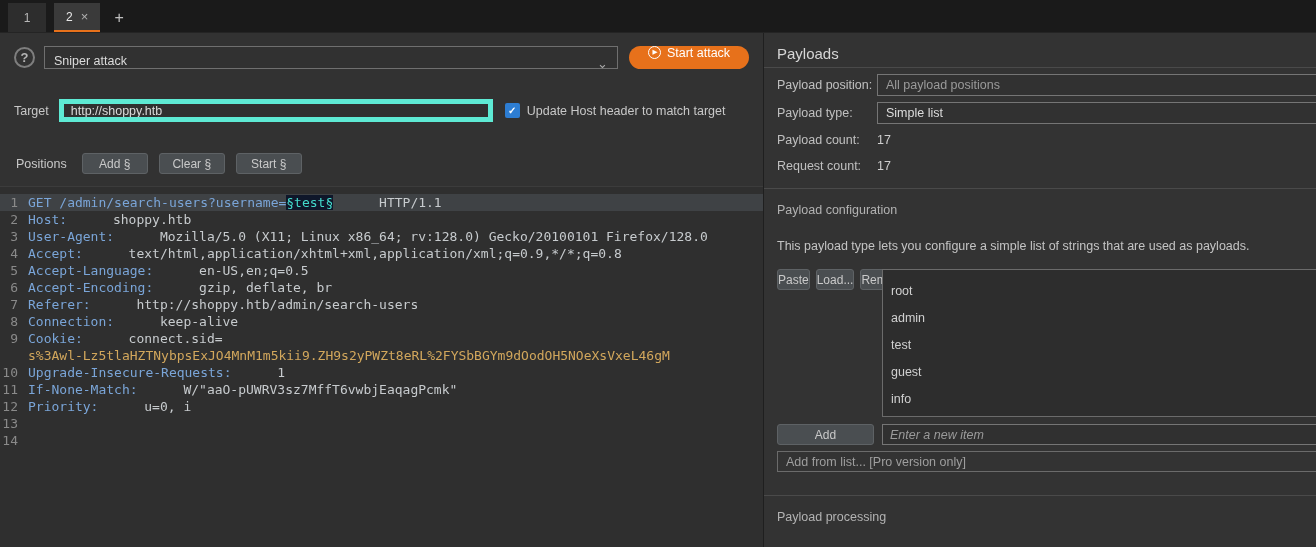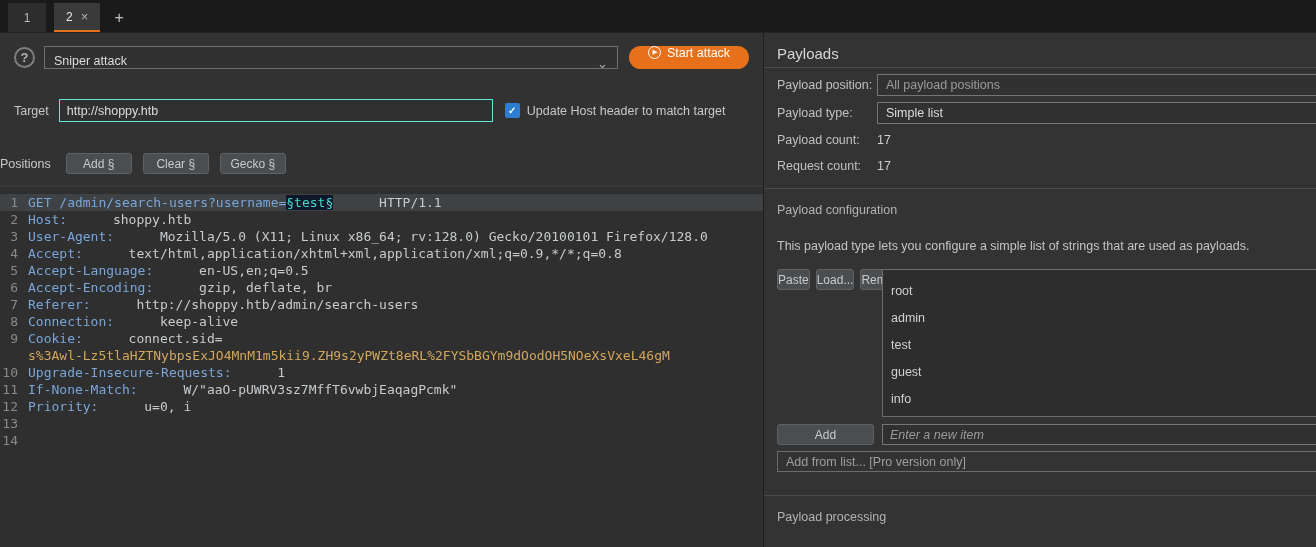--- a/index.html
+++ b/index.html
@@ -32,27 +32,27 @@
     display:flex; align-items:flex-end; padding:0 9px; color:#dcdcdc; font-size:12.5px; }
   .select .chev { margin-left:auto; color:#a8a8a8; font-size:13px; line-height:8px; }
   .start { margin-left:11px; width:120px; height:23px; border:none; border-radius:12px; background:#e7711b;
     color:#ffffff; font-size:12.5px; font-weight:normal; display:flex; align-items:flex-start; justify-content:center;
     gap:6px; font-family:"Liberation Sans", sans-serif; }
   .play { width:13px; height:13px; border:1.5px solid #ffffff; border-radius:50%; display:flex;
     align-items:center; justify-content:center; font-size:6.5px; line-height:1; padding-left:1px; }
 
   .target-row { margin-top:30px; padding:0 14px; }
   .lbl { color:#c8c8c8; font-size:12.5px; }
-  .target-row input { margin-left:10px; width:434px; height:23px; background:#303030; border:1px solid #5eead4;
+  .target-row input { margin-left:10px; width:434px; height:23px; background:#303030; border:5px solid #5eead4;
     color:#dcdcdc; font-size:12.5px; padding:0 7px; font-family:"Liberation Sans", sans-serif; }
   .cb { margin-left:12px; width:15px; height:15px; background:#2d7dd2; border-radius:2px; color:#ffffff;
     font-size:10px; font-weight:bold; display:flex; align-items:center; justify-content:center; flex:none; }
   .cbl { margin-left:7px; color:#c8c8c8; font-size:12.5px; }
 
-  .pos-row { margin-top:31px; padding:0 0; gap:11px; }
+  .pos-row { margin-top:31px; padding:0 16px; gap:11px; }
   .pos-row .lbl { margin-right:4px; }
   .gbtn { width:66px; height:21px; background:#4a4e51; border:1px solid #5e6265; border-radius:3px;
     color:#c9c9c9; font-size:12px; font-family:"Liberation Sans", sans-serif; }
 
   
   .editor { margin-top:12px; flex:1; border-top:1px solid #3c3c3c; background:#2f2f2f;
     font-family:"DejaVu Sans Mono", monospace; font-size:13px; line-height:17px; padding-top:7px; overflow:hidden; }
   .eline { display:flex; white-space:pre; }
   .eline.hl { background:#3f4245; }
   .lnum { width:18px; flex:none; text-align:right; color:#8a8a8a; margin-right:10px; }
@@ -126,21 +126,21 @@
         <span class="lbl">Target</span>
         <input value="http://shoppy.htb" style="">
         <span class="cb">✓</span>
         <span class="cbl">Update Host header to match target</span>
       </div>
 
       <div class="row pos-row">
         <span class="lbl">Positions</span>
         <button class="gbtn">Add §</button>
         <button class="gbtn">Clear §</button>
-        <button class="gbtn">Gecko §</button>
+        <button class="gbtn">Start §</button>
       </div>
 
       <div class="editor">
         <div>
             <div class="eline hl"><span class="lnum">1</span><span class="lcode"><span class="req">GET /admin/search-users?username=</span><span class="mark">§test§</span><span class="val"> HTTP/1.1</span></span></div>
             <div class="eline"><span class="lnum">2</span><span class="lcode"><span class="hdr">Host:</span><span class="val"> shoppy.htb</span></span></div>
             <div class="eline"><span class="lnum">3</span><span class="lcode"><span class="hdr">User-Agent:</span><span class="val"> Mozilla/5.0 (X11; Linux x86_64; rv:128.0) Gecko/20100101 Firefox/128.0</span></span></div>
             <div class="eline"><span class="lnum">4</span><span class="lcode"><span class="hdr">Accept:</span><span class="val"> text/html,application/xhtml+xml,application/xml;q=0.9,*/*;q=0.8</span></span></div>
             <div class="eline"><span class="lnum">5</span><span class="lcode"><span class="hdr">Accept-Language:</span><span class="val"> en-US,en;q=0.5</span></span></div>
             <div class="eline"><span class="lnum">6</span><span class="lcode"><span class="hdr">Accept-Encoding:</span><span class="val"> gzip, deflate, br</span></span></div>

